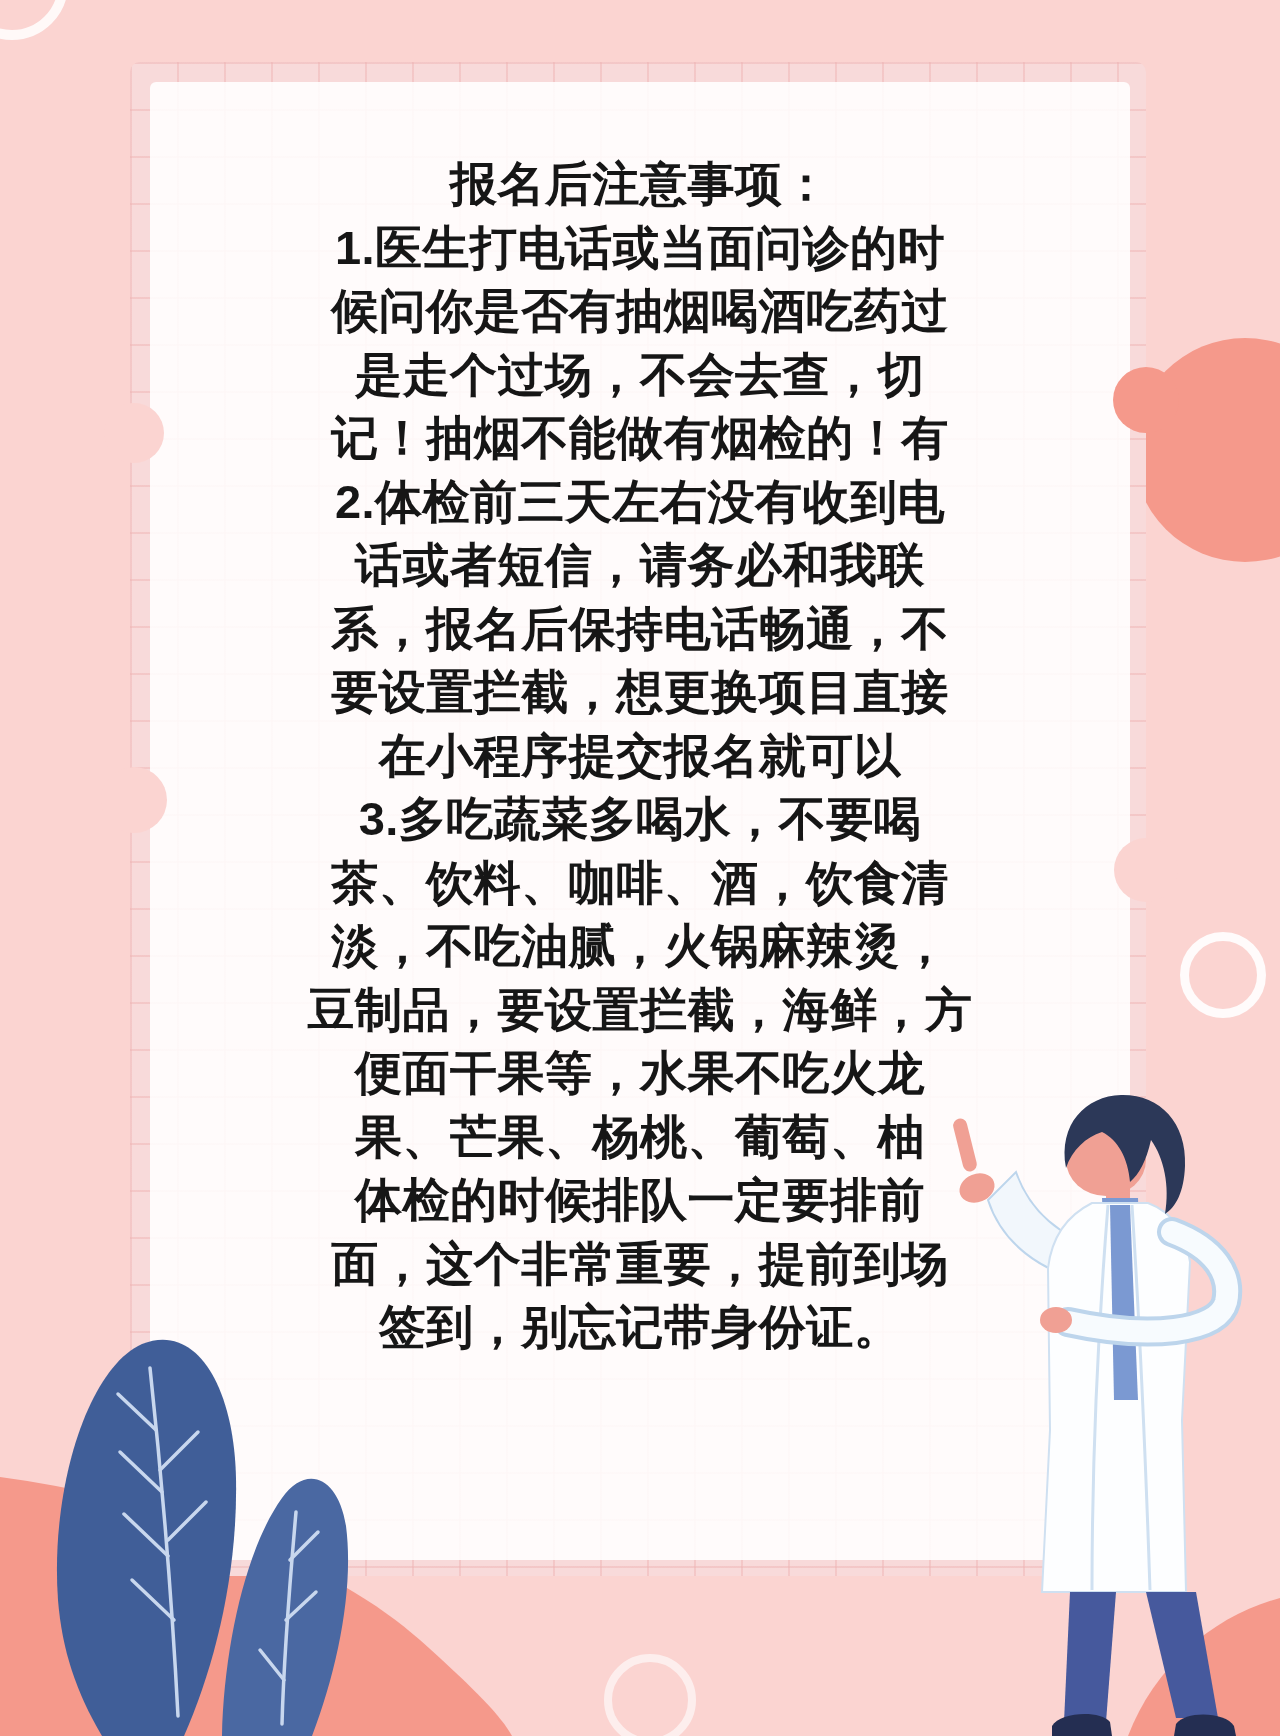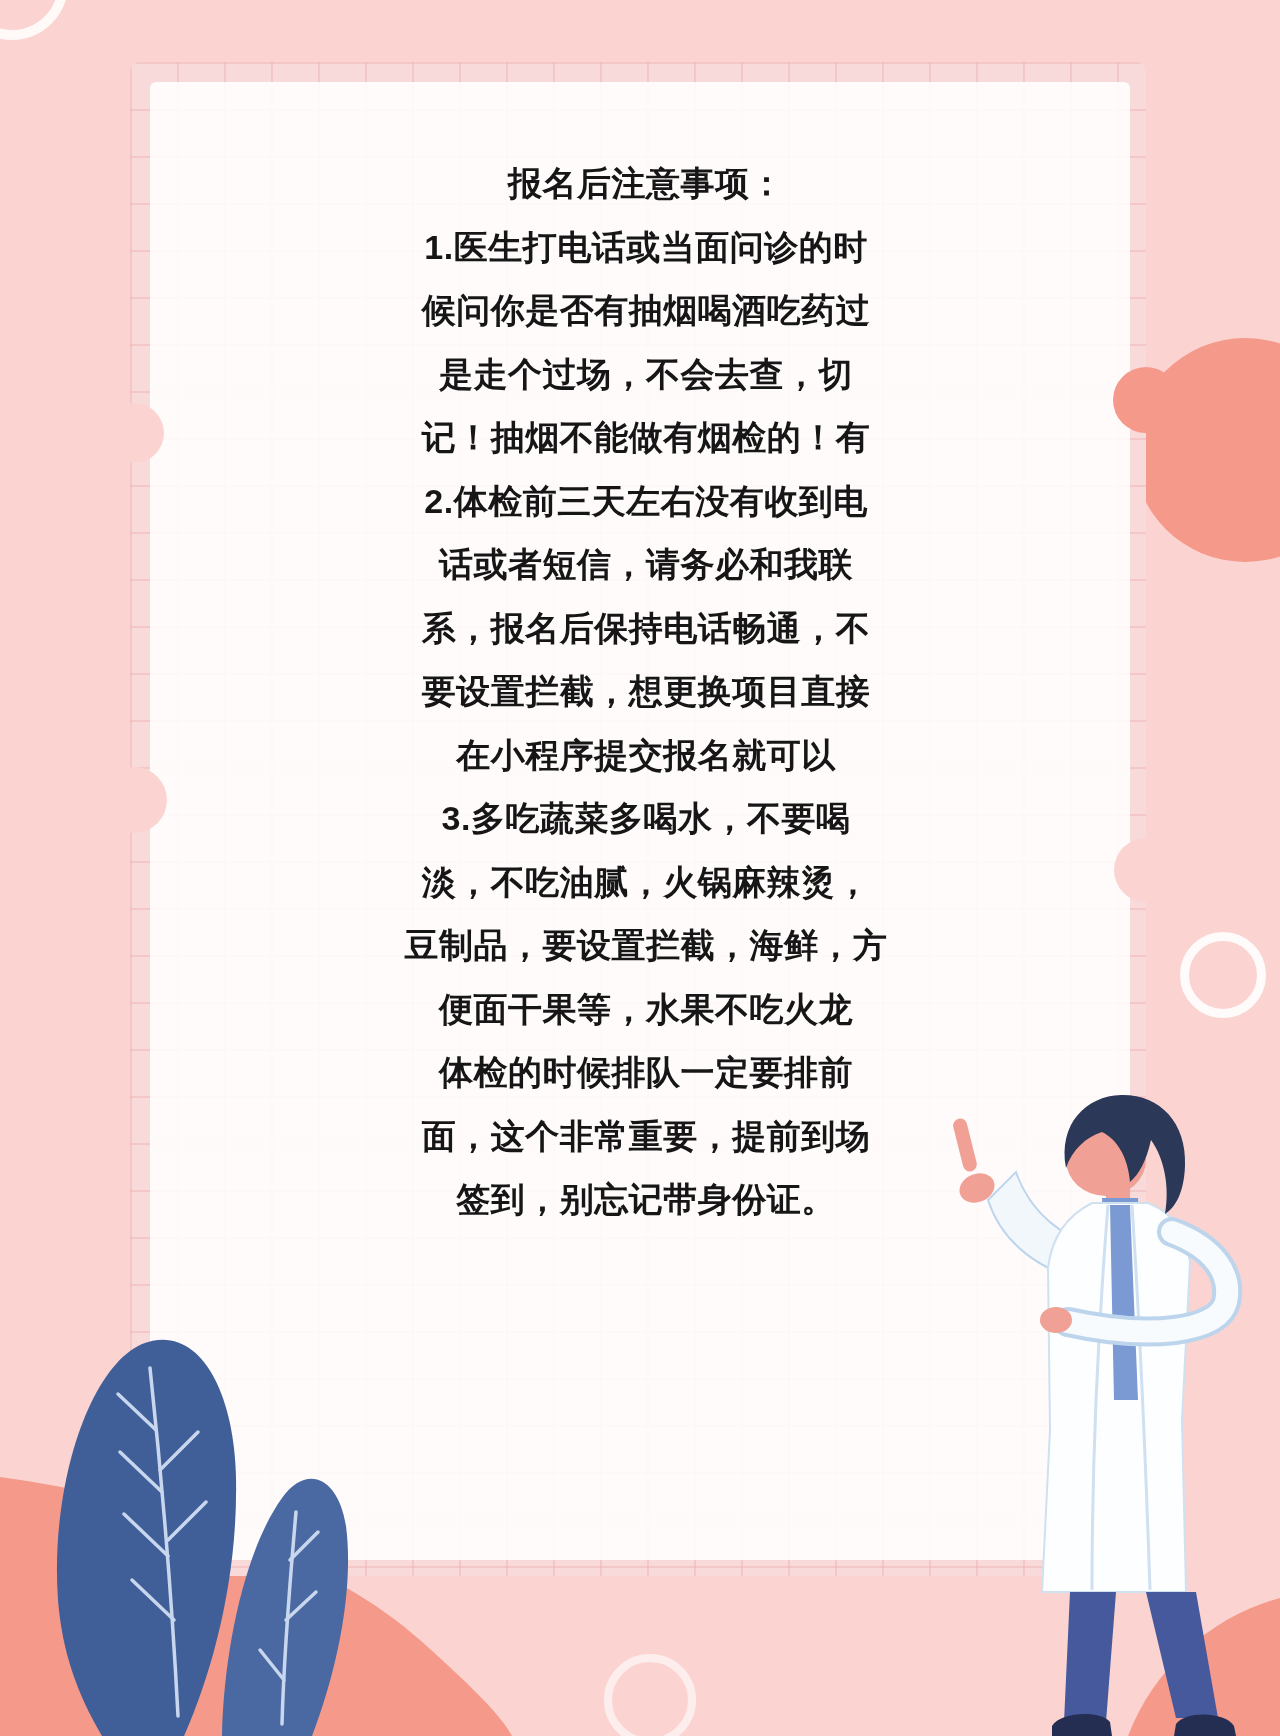--- a/index.html
+++ b/index.html
@@ -46,23 +46,23 @@
     background:rgba(255,255,255,.88);
     border-radius:6px;
   }
   .notch{position:absolute;border-radius:50%;}
   .notch-l1{left:104px;top:403px;width:60px;height:60px;background:var(--bg,#fbd4d1);}
   .notch-l2{left:101px;top:767px;width:66px;height:66px;background:var(--bg,#fbd4d1);}
   .notch-r1{left:1113px;top:367px;width:66px;height:66px;background:var(--salmon,#f5998b);}
   .notch-r2{left:1114px;top:838px;width:64px;height:64px;background:var(--bg,#fbd4d1);}
   
   .notice{
-    position:absolute;left:156px;top:152px;width:980px;
+    position:absolute;left:150px;top:152px;width:980px;
     text-align:center;color:var(--ink,#161616);
-    font-size:34px;line-height:63.5px;font-weight:700;
+    font-size:47px;line-height:63.5px;font-weight:700;
     letter-spacing:.5px;white-space:nowrap;
   }
   .notice .line{height:63.5px;}
   
   .leaf-svg,.doctor-svg,.bottom-blobs{position:absolute;left:0;top:0;pointer-events:none;}
 </style>
 </head>
 <body>
 
 <div class="canvas">
@@ -91,23 +91,25 @@
       <div class="line">1.医生打电话或当面问诊的时</div>
       <div class="line">候问你是否有抽烟喝酒吃药过</div>
       <div class="line">是走个过场，不会去查，切</div>
       <div class="line">记！抽烟不能做有烟检的！有</div>
       <div class="line">2.体检前三天左右没有收到电</div>
       <div class="line">话或者短信，请务必和我联</div>
       <div class="line">系，报名后保持电话畅通，不</div>
       <div class="line">要设置拦截，想更换项目直接</div>
       <div class="line">在小程序提交报名就可以</div>
       <div class="line">3.多吃蔬菜多喝水，不要喝</div>
+      <div class="line">茶、饮料、咖啡、酒，饮食清</div>
       <div class="line">淡，不吃油腻，火锅麻辣烫，</div>
       <div class="line">豆制品，要设置拦截，海鲜，方</div>
       <div class="line">便面干果等，水果不吃火龙</div>
+      <div class="line">果、芒果、杨桃、葡萄、柚</div>
       <div class="line">体检的时候排队一定要排前</div>
       <div class="line">面，这个非常重要，提前到场</div>
       <div class="line">签到，别忘记带身份证。</div>
     </div>
 
   <svg class="leaf-svg" width="1280" height="1736" viewBox="0 0 1280 1736">
     <path d="M58,1600 C50,1488 88,1368 142,1344 C196,1322 234,1386 236,1478 C238,1575 214,1668 184,1736 L102,1736 C76,1692 62,1650 58,1600 Z" fill="#405e98"></path>
     <path d="M222,1736 C224,1646 246,1548 282,1498 C306,1464 338,1476 346,1526 C354,1588 338,1668 312,1736 Z" fill="#4a68a2"></path>
     <g stroke="#c8d7ee" stroke-width="3.5" fill="none" stroke-linecap="round">
       <path d="M150,1368 C162,1480 172,1600 178,1716"></path>

